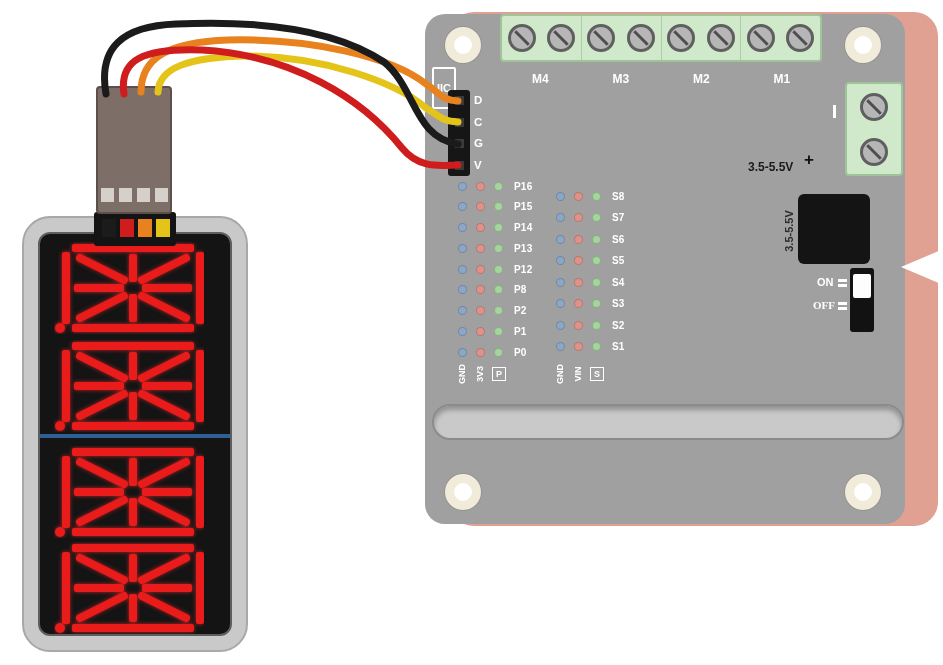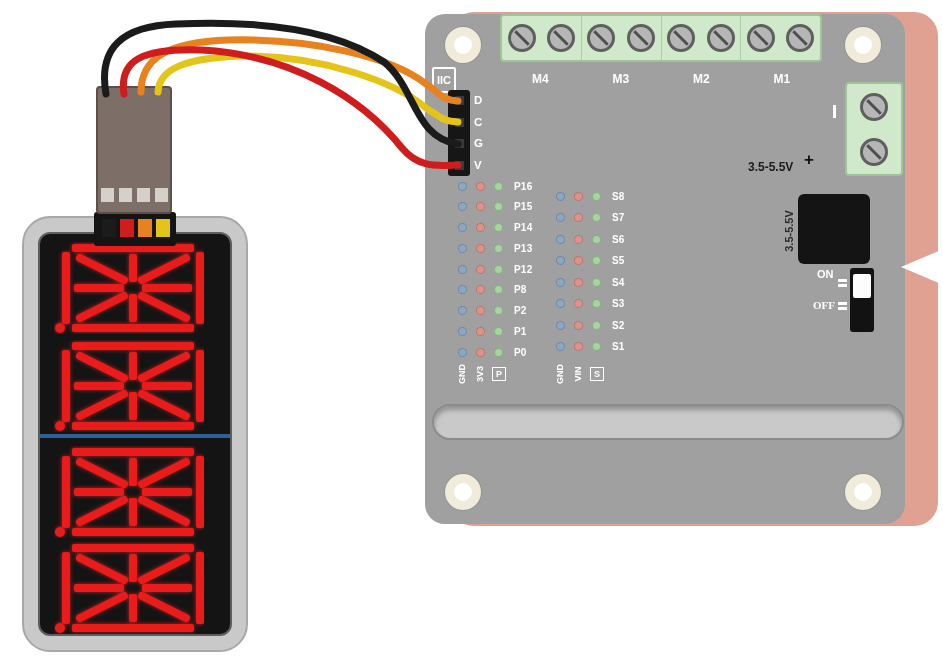--- a/index.html
+++ b/index.html
@@ -14,21 +14,21 @@
   .terminal-top{left:500px;top:14px;width:322px;height:48px;background:var(--terminal-green);border:2px solid #9fc49a;border-radius:4px;display:flex;box-sizing:border-box;}
   .tblock{flex:1;display:flex;justify-content:space-around;align-items:center;border-right:1px solid #aacfa4;}
   .tblock:last-child{border-right:none;}
   .terminal-right{left:845px;top:82px;width:58px;height:94px;background:var(--terminal-green);border:2px solid #9fc49a;border-radius:4px;display:flex;flex-direction:column;justify-content:space-around;align-items:center;box-sizing:border-box;}
   .screw{position:relative;width:22px;height:22px;border-radius:50%;background:#b6b6b6;border:3px solid #5f5f5f;}
   .screw::after{content:"";position:absolute;left:50%;top:50%;width:3px;height:19px;background:#4e4e4e;transform:translate(-50%,-50%) rotate(-45deg);}
 
   .motor-labels{left:500px;top:72px;width:322px;display:flex;justify-content:space-around;}
   .motor-labels span{color:#fff;font-weight:bold;font-size:12px;}
 
-  .iic-label{left:432px;top:67px;color:#fff;font-weight:bold;font-size:11px;border:2px solid #fff;border-radius:2px;padding:4px 3px;line-height:14px;}
+  .iic-label{left:432px;top:67px;color:#fff;font-weight:bold;font-size:11px;border:2px solid #fff;border-radius:2px;padding:12px 3px;line-height:14px;}
   .iic-header{left:448px;top:90px;width:22px;height:86px;background:#161616;border-radius:3px;display:flex;flex-direction:column;justify-content:space-around;align-items:center;}
   .iic-header .pinhole{width:9px;height:9px;background:#3a3a3a;}
   .iic-pin-labels{left:474px;top:90px;height:86px;display:flex;flex-direction:column;justify-content:space-around;}
   .iic-pin-labels span{color:#fff;font-weight:bold;font-size:11.5px;line-height:11px;}
 
   .pingrid{display:flex;flex-direction:column;}
   .pingrid-left{left:458px;top:180px;}
   .pingrid-right{left:556px;top:190px;}
   .pinrow{display:flex;align-items:center;height:12px;margin-bottom:8.75px;}
   .pingrid-right .pinrow{margin-bottom:9.5px;}
@@ -40,21 +40,21 @@
 
   .rot-label{color:#fff;font-weight:bold;font-size:9px;white-space:nowrap;transform:translate(-50%,-50%) rotate(-90deg);}
   .box-label{color:#fff;font-weight:bold;font-size:9px;border:1.5px solid #fff;width:12px;height:12px;display:flex;align-items:center;justify-content:center;}
 
   .power-label{left:748px;top:160px;color:#1a1a1a;font-weight:bold;font-size:12px;}
   .power-plus{left:804px;top:150px;color:#111;font-weight:bold;font-size:17px;}
   .polarity-mark{left:833px;top:105px;width:3px;height:13px;background:#fff;}
   .jack{left:798px;top:194px;width:72px;height:70px;background:#141414;border-radius:6px;}
   .jack-label{left:789px;top:231px;color:#2c2c2c;font-weight:bold;font-size:11px;white-space:nowrap;transform:translate(-50%,-50%) rotate(-90deg);}
 
-  .switch-on{left:817px;top:268px;color:#fff;font-weight:bold;font-size:11px;}
+  .switch-on{left:817px;top:276px;color:#fff;font-weight:bold;font-size:11px;}
   .switch-off{left:813px;top:299px;color:#fff;font-weight:bold;font-size:11px;font-family:Liberation Serif, serif;}
   .dash{width:9px;height:2.5px;background:#fff;}
   .switch-body{left:850px;top:268px;width:24px;height:64px;background:#121212;border-radius:3px;}
   .switch-knob{left:853px;top:274px;width:18px;height:24px;background:#fdfdfd;border-radius:2px;}
 
   .slot{left:432px;top:404px;width:472px;height:36px;border-radius:18px;background:#c9c9c9;border:2px solid #8b8b8b;box-shadow:inset 0 4px 5px rgba(0,0,0,.28);box-sizing:border-box;}
   .hole{width:36px;height:36px;border-radius:50%;background:#fff;border:9px solid #f1ecd9;box-sizing:border-box;box-shadow:0 0 0 1px rgba(0,0,0,.08);}
 
   
   .plug{left:96px;top:86px;width:76px;height:128px;background:#7d6e67;border:2px solid #5c504a;border-radius:4px;box-sizing:border-box;}

